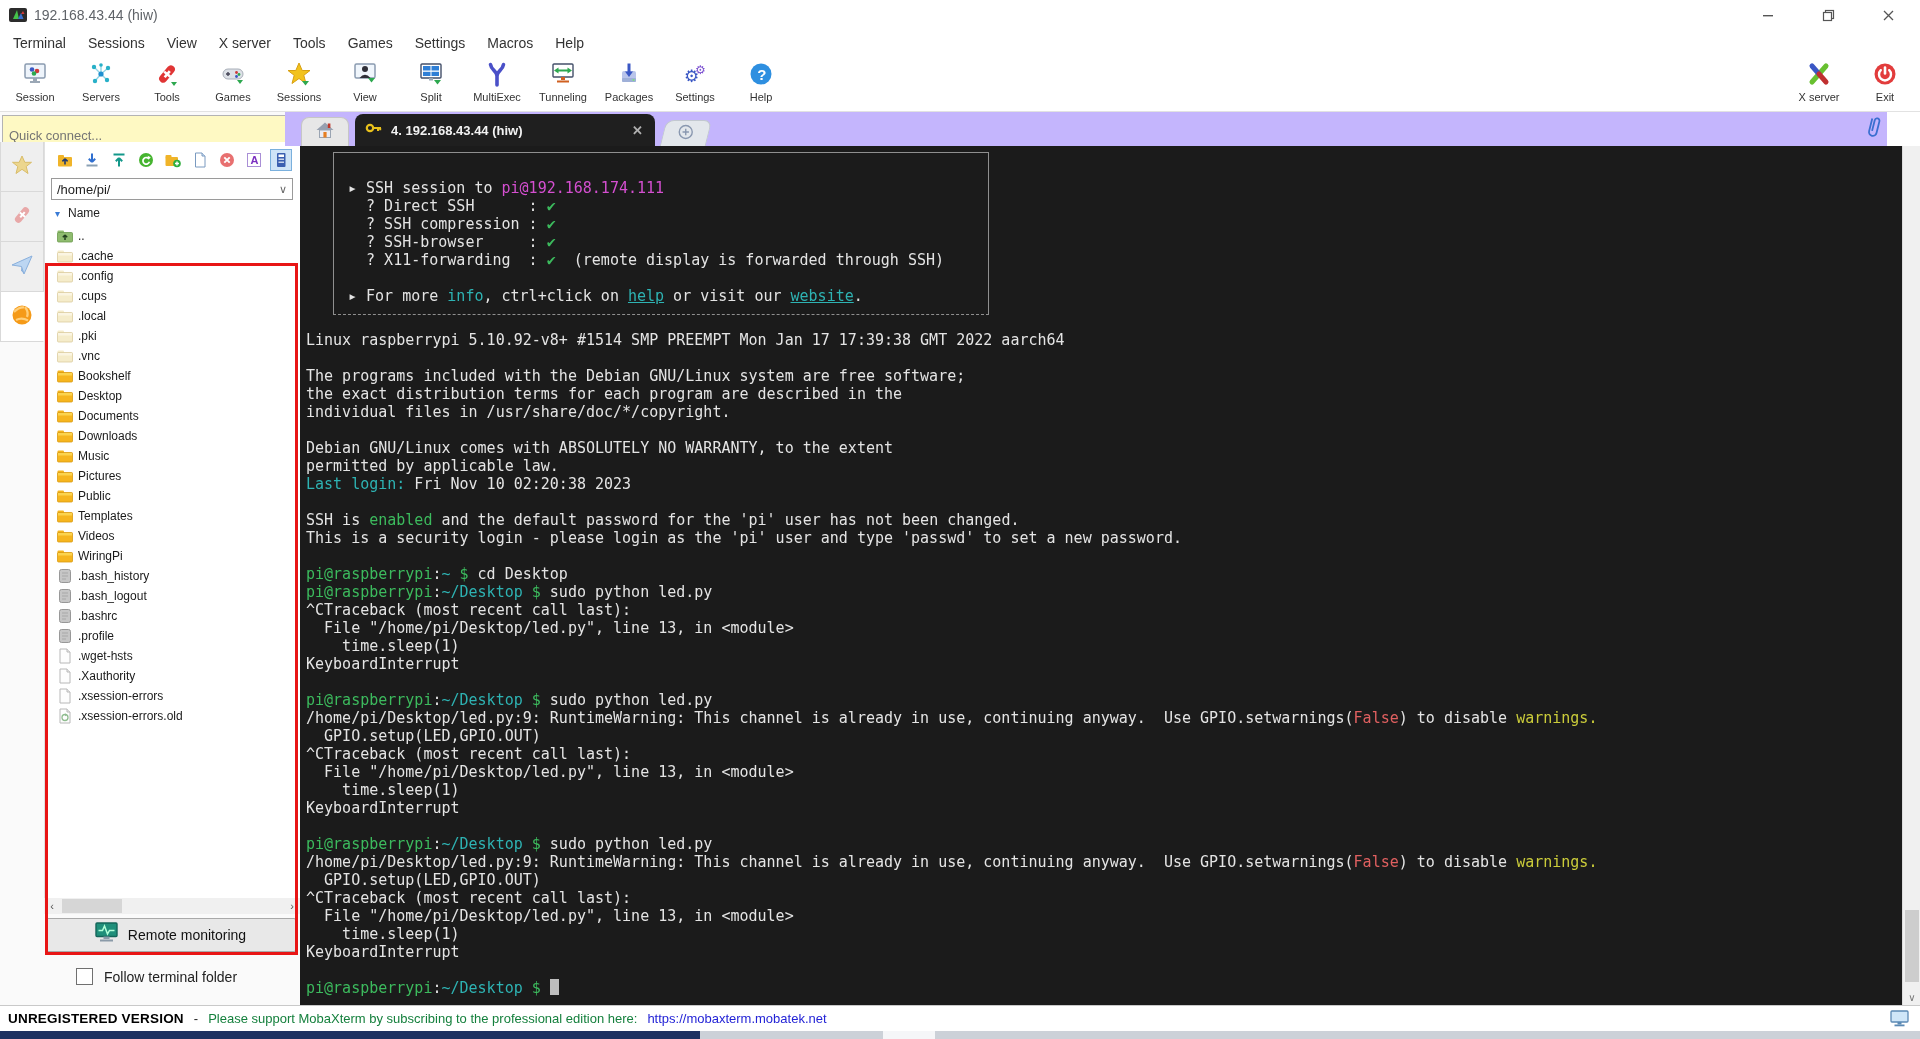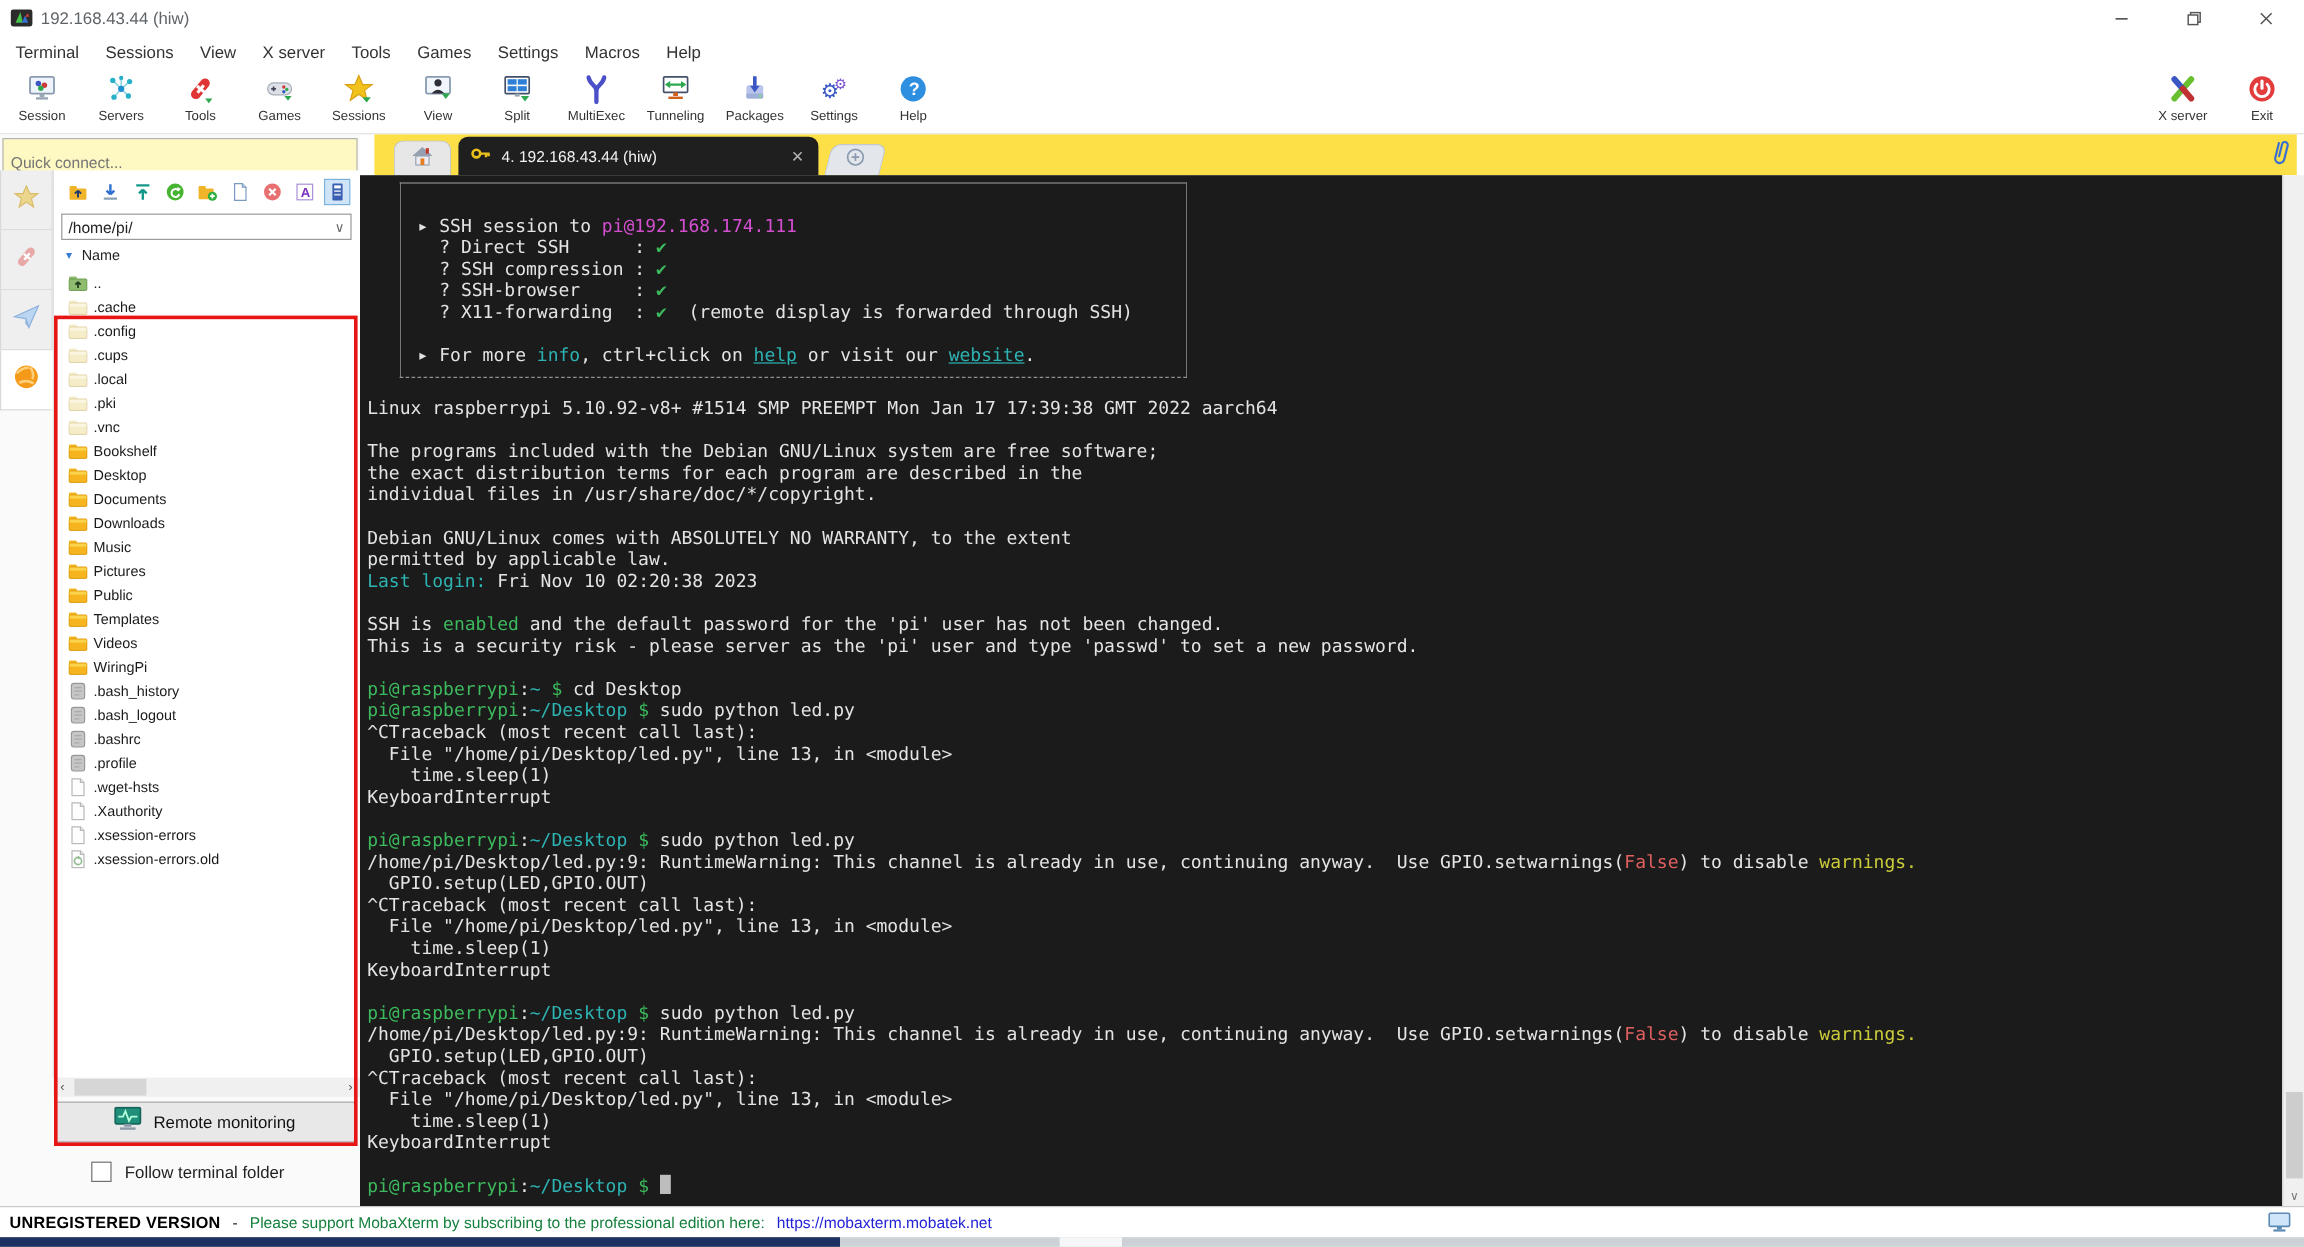--- a/index.html
+++ b/index.html
@@ -51,21 +51,21 @@
   #h-thumb { position:absolute; left:18px; top:1px; width:60px; height:14px; background:#d6d6d6; }
   #h-scroll .arr.right { position:absolute; right:0; }
 
   #remote-btn { position:absolute; left:45px; top:806px; width:251px; height:34px; background:#e8e8e8; border:1px solid #a9a9a9; border-radius:2px; display:flex; align-items:center; justify-content:center; gap:9px; }
   #remote-btn span.lbl { font-size:14px; color:#111; }
   #follow-row { position:absolute; left:52px; top:856px; display:flex; align-items:center; gap:11px;margin-left:24px; }
   #follow-checkbox { width:17px; height:17px; border:1px solid #707070; background:#fff; }
   #follow-label { font-size:14px; color:#222; }
 
   
-  #tabstrip { position:absolute; left:312px; top:112px; width:1602px; height:34px; background:#fde047; }
+  #tabstrip { position:absolute; left:285px; top:112px; width:1602px; height:34px; background:#c4b5fd;font-weight:bold; }
   #home-tab { position:absolute; left:16px; top:5px; width:48px; height:29px; background:#e7e7e7; border:1px solid #c6c6c6; border-bottom:none; border-radius:8px 8px 0 0; display:flex; align-items:center; justify-content:center; }
   #active-tab { position:absolute; left:70px; top:2px; width:300px; height:32px; background:#1f1f1f; border-radius:8px 8px 0 0; display:flex; align-items:center; padding:0 10px; gap:8px; }
   #active-tab-label { flex:1; font-size:13px; color:#f2f2f2; white-space:nowrap; overflow:hidden; }
   #tab-close { color:#b0b0b0; font-size:13px; padding:0 2px; }
   #plus-tab { position:absolute; left:378px; top:8px; width:46px; height:26px; background:#e3e7ec; border:1px solid #c2c8d0; border-bottom:none; border-radius:8px 8px 0 0; transform:skewX(-14deg); display:flex; align-items:center; justify-content:center; }
   #plus-tab > span { transform:skewX(14deg); }
   #attach-clip { position:absolute; right:4px; top:2px; }
 
   
   #terminal { position:absolute; left:300px; top:146px; width:1602px; height:859px; background:#1b1b1b; overflow:hidden; }
@@ -664,21 +664,21 @@
       <div class="tl">&nbsp;</div>
       <div class="tl"><span class="c-w">The programs included with the Debian GNU/Linux system are free software;</span></div>
       <div class="tl"><span class="c-w">the exact distribution terms for each program are described in the</span></div>
       <div class="tl"><span class="c-w">individual files in /usr/share/doc/*/copyright.</span></div>
       <div class="tl">&nbsp;</div>
       <div class="tl"><span class="c-w">Debian GNU/Linux comes with ABSOLUTELY NO WARRANTY, to the extent</span></div>
       <div class="tl"><span class="c-w">permitted by applicable law.</span></div>
       <div class="tl"><span class="c-c">Last login:</span><span class="c-w"> Fri Nov 10 02:20:38 2023</span></div>
       <div class="tl">&nbsp;</div>
       <div class="tl"><span class="c-w">SSH is </span><span class="c-g">enabled</span><span class="c-w"> and the default password for the 'pi' user has not been changed.</span></div>
-      <div class="tl"><span class="c-w">This is a security risk - please server as the 'pi' user and type 'passwd' to set a new password.</span></div>
+      <div class="tl"><span class="c-w">This is a security login - please login as the 'pi' user and type 'passwd' to set a new password.</span></div>
       <div class="tl">&nbsp;</div>
       <div class="tl"><span class="c-g">pi@raspberrypi</span><span class="c-w">:</span><span class="c-c">~</span><span class="c-w"> </span><span class="c-g">$</span><span class="c-w"> cd Desktop</span></div>
       <div class="tl"><span class="c-g">pi@raspberrypi</span><span class="c-w">:</span><span class="c-c">~/Desktop</span><span class="c-w"> </span><span class="c-g">$</span><span class="c-w"> sudo python led.py</span></div>
       <div class="tl"><span class="c-w">^CTraceback (most recent call last):</span></div>
       <div class="tl"><span class="c-w">  File "/home/pi/Desktop/led.py", line 13, in &lt;module&gt;</span></div>
       <div class="tl"><span class="c-w">    time.sleep(1)</span></div>
       <div class="tl"><span class="c-w">KeyboardInterrupt</span></div>
       <div class="tl">&nbsp;</div>
       <div class="tl"><span class="c-g">pi@raspberrypi</span><span class="c-w">:</span><span class="c-c">~/Desktop</span><span class="c-w"> </span><span class="c-g">$</span><span class="c-w"> sudo python led.py</span></div>
       <div class="tl"><span class="c-w">/home/pi/Desktop/led.py:9: RuntimeWarning: This channel is already in use, continuing anyway.  Use GPIO.setwarnings(</span><span class="c-r">False</span><span class="c-w">) to disable </span><span class="c-y">warnings.</span></div>

